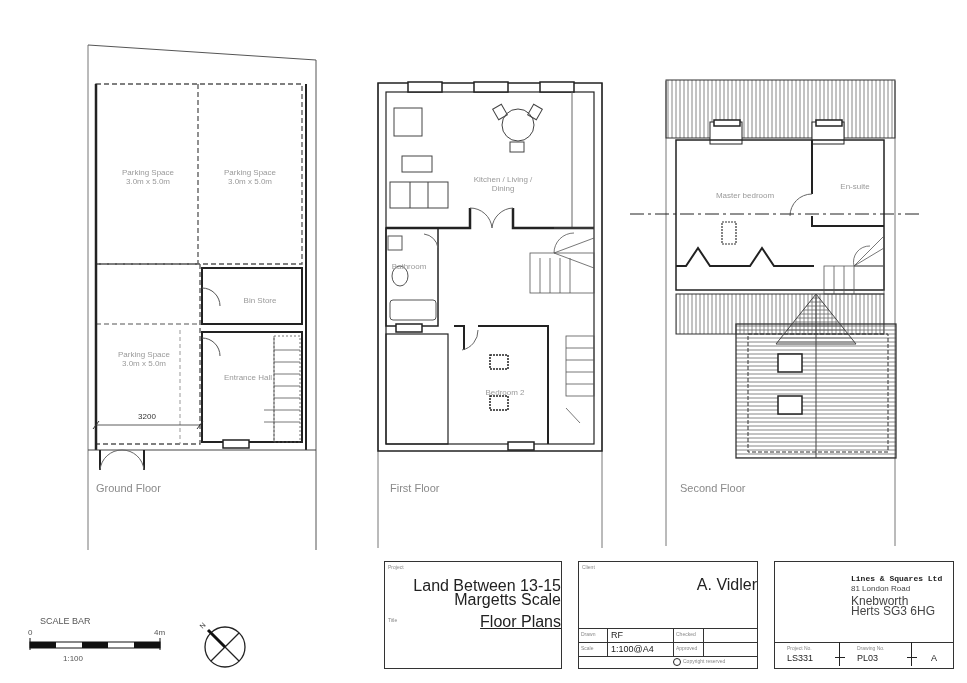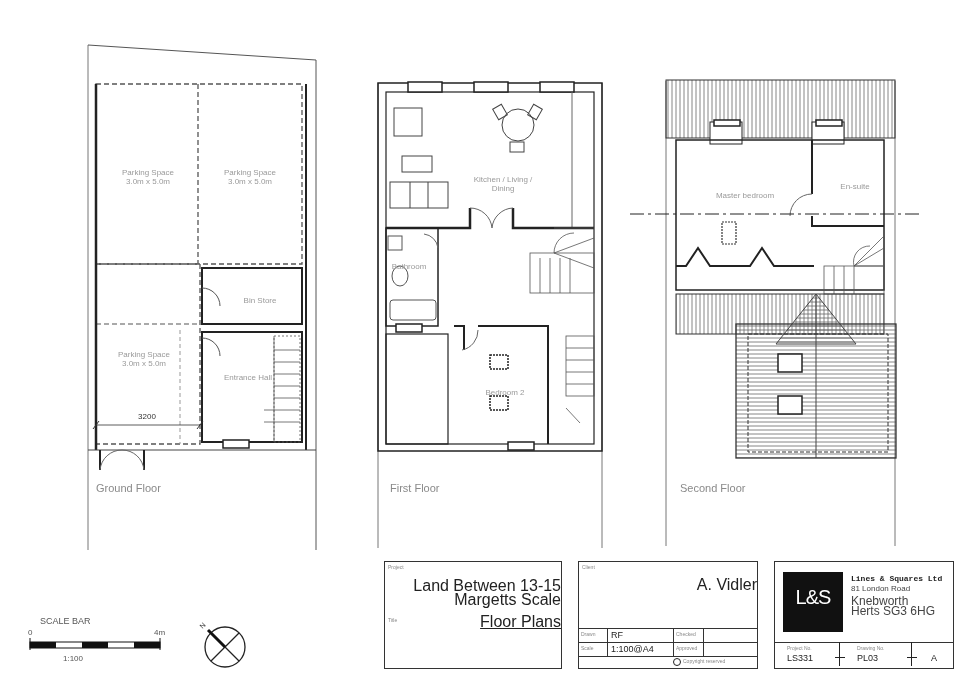--- a/index.html
+++ b/index.html
@@ -228,23 +228,20 @@
   <div class="val" style="left:128px;top:68px;"></div>
   <div class="cell" style="left:2px;top:83px;font-size:5px;">Scale</div>
   <div class="val" style="left:32px;top:82px;">1:100@A4</div>
   <div class="cell" style="left:97px;top:83px;font-size:5px;">Approved</div>
   <div class="val" style="left:128px;top:82px;"></div>
   <div style="position:absolute;left:94px;top:96px;width:6px;height:6px;border:1.3px solid #222;border-radius:50%;"></div>
   <div class="cell" style="left:104px;top:96px;font-size:5px;">Copyright reserved</div>
 </div>
 
 <div class="tb" style="left:774px;top:561px;width:178px;height:106px;">
-  <div style="position:absolute;left:8px;top:10px;width:60px;height:60px;background:#111;color:#fff;">
-    <div style="font-size:20px;text-align:center;margin-top:14px;letter-spacing:-1px;">L&amp;S</div>
-  </div>
   <div style="position:absolute;left:76px;top:12px;font-size:8px;font-weight:bold;font-family:Liberation Mono, monospace;">Lines &amp; Squares Ltd</div>
   <div style="position:absolute;left:76px;top:22px;font-size:8px;color:#444;">81 London Road</div>
   <div style="position:absolute;left:76px;top:32px;font-size:12px;color:#444;">Knebworth</div>
   <div style="position:absolute;left:76px;top:42px;font-size:12px;color:#444;">Herts SG3 6HG</div>
   <div style="position:absolute;left:0;top:80px;width:100%;border-top:1px solid #333;"></div>
   <div class="tiny" style="left:12px;top:83px;">Project No.</div>
   <div class="val" style="left:12px;top:91px;">LS331</div>
   <div class="tiny" style="left:82px;top:83px;">Drawing No.</div>
   <div class="val" style="left:82px;top:91px;">PL03</div>
   <div class="val" style="left:156px;top:91px;">A</div>

